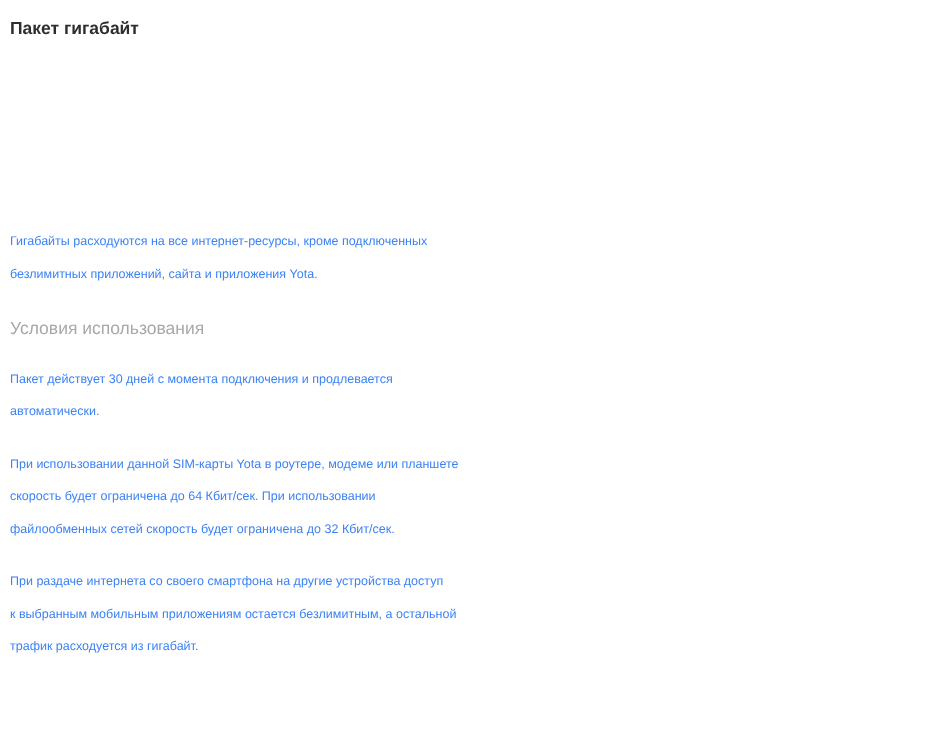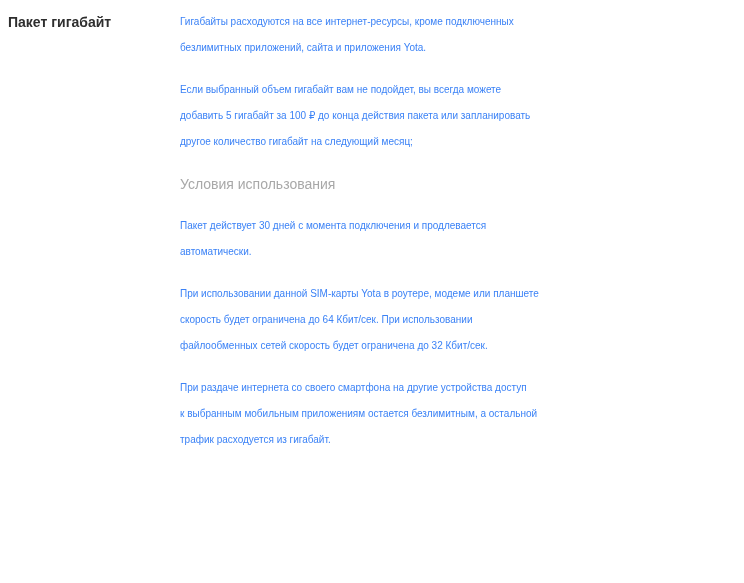--- a/index.html
+++ b/index.html
@@ -9,21 +9,21 @@
   }
   body {
     width: 744px;
     min-height: 583px;
     font-family: "Liberation Sans", "DejaVu Sans", sans-serif;
     color: #333333;
     box-sizing: border-box;
   }
   .page {
     display: flex;
-    flex-direction: row;
+    flex-direction: column;
     padding: 9px 8px 10px 8px;
     box-sizing: border-box;
     width: 744px;
   }
   .label-col {
     width: 172px;
     flex: 0 0 172px;
     box-sizing: border-box;
   }
   .label-col .row-label {
@@ -64,23 +64,20 @@
 
   <div class="label-col">
     <h3 class="row-label">Пакет гигабайт</h3>
   </div>
 
   <div class="content-col">
 
     <p class="para">Гигабайты расходуются на все интернет-ресурсы, кроме подключенных
 безлимитных приложений, сайта и приложения Yota.</p>
 
-    <p class="para">Если выбранный объем гигабайт вам не подойдет, вы всегда можете
-добавить 5 гигабайт за 100 ₽ до конца действия пакета или запланировать
-другое количество гигабайт на следующий месяц;</p>
 
     <h4 class="subheading">Условия использования</h4>
 
     <p class="para">Пакет действует 30 дней с момента подключения и продлевается
 автоматически.</p>
 
 
 
     <p class="para">При использовании данной SIM-карты Yota в роутере, модеме или планшете
 скорость будет ограничена до 64 Кбит/сек. При использовании

